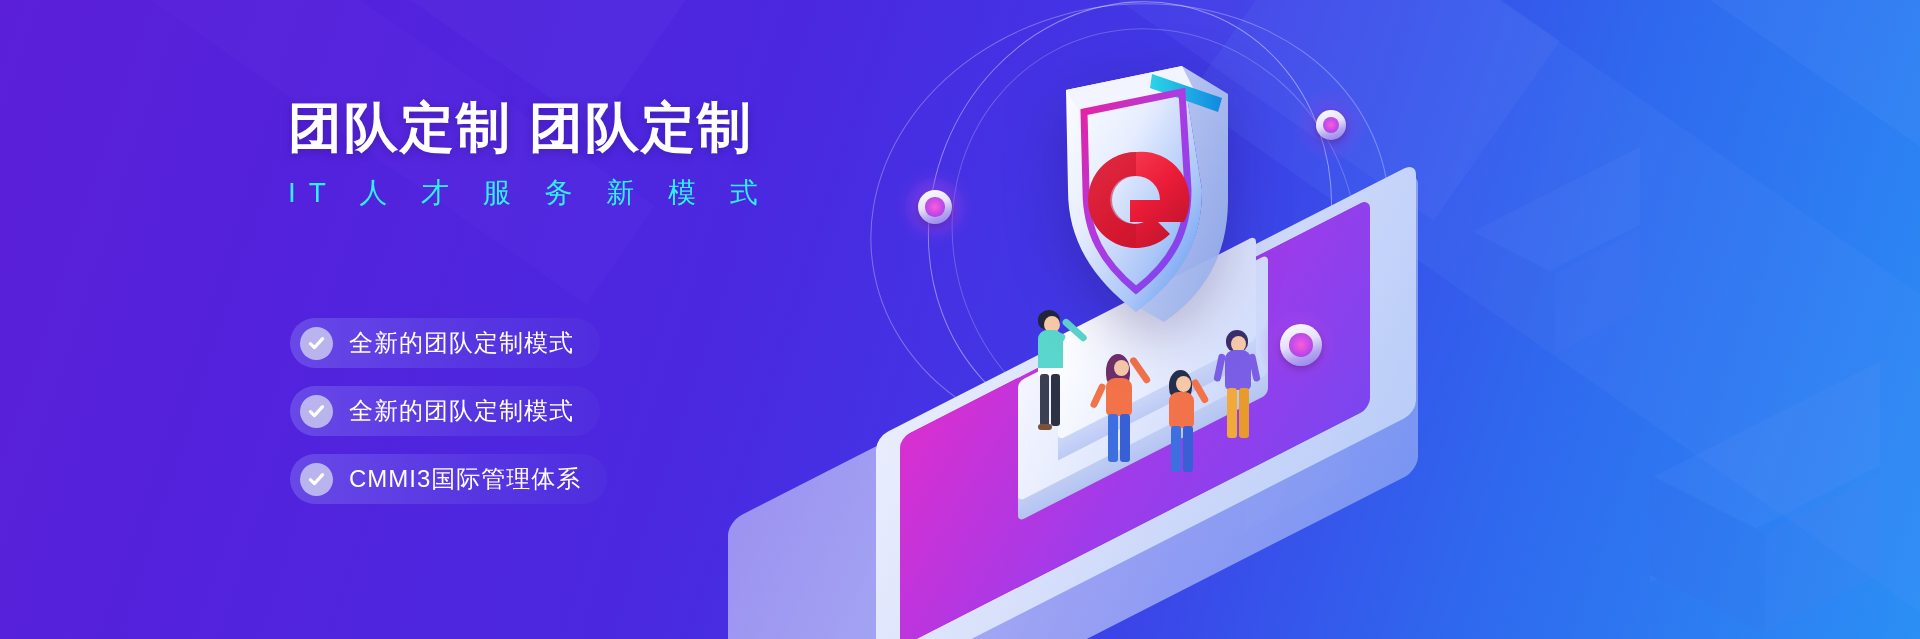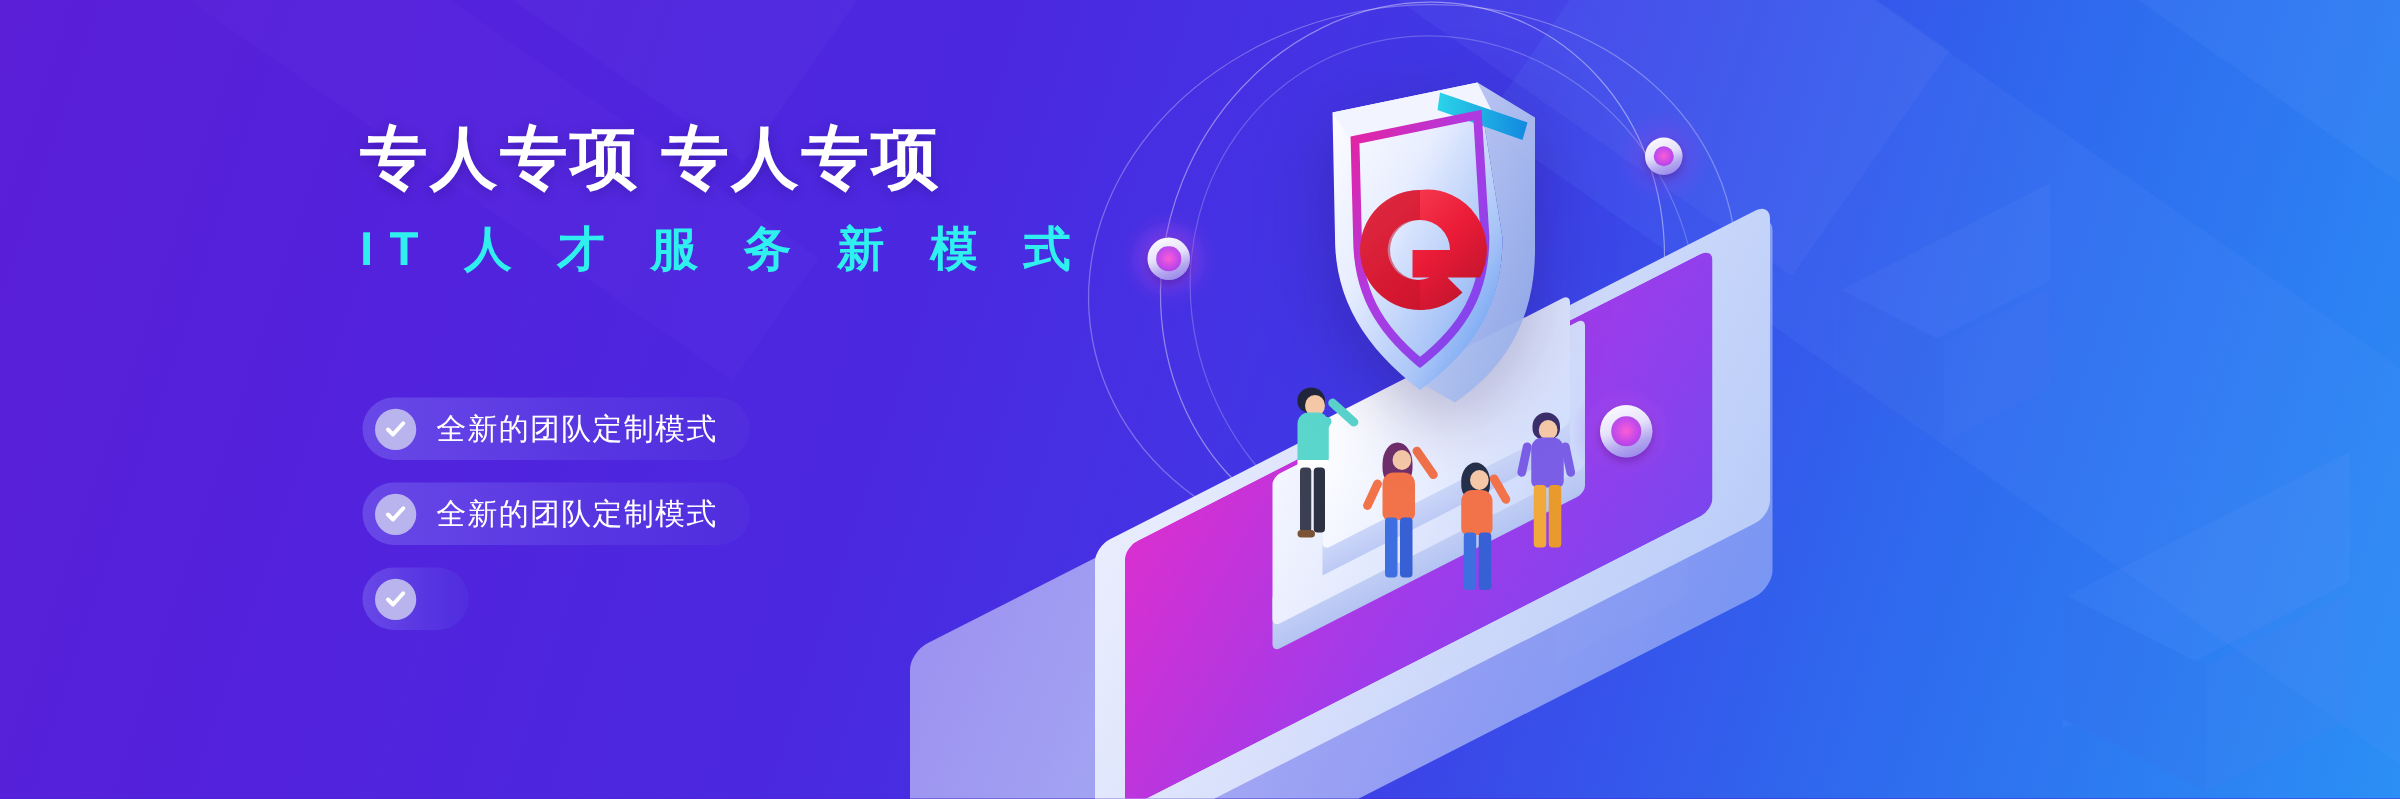--- a/index.html
+++ b/index.html
@@ -27,22 +27,22 @@
   .cube .rt{background:#6b7ef0;}
 
   
   .copy{position:absolute;left:288px;top:96px;width:640px;}
   .headline{
     color:#fff;font-size:54px;line-height:1.18;font-weight:bold;
     letter-spacing:2px;white-space:nowrap;
     text-shadow:0 2px 10px rgba(20,0,80,.28);
   }
   .subline{
-    margin-top:14px;color:#2ff0ee;font-size:38px;letter-spacing:13px;
-    white-space:nowrap;font-weight:700;
+    margin-top:14px;color:#2ff0ee;font-size:28px;letter-spacing:13px;
+    white-space:nowrap;font-weight:400;
   }
 
   .pills{position:absolute;left:290px;top:318px;}
   .pill{
     display:flex;align-items:center;
     height:50px;margin-bottom:18px;
     padding:0 26px 0 10px;
     border-radius:26px;
     background:linear-gradient(90deg,rgba(106,74,232,.95) 0%,rgba(88,56,226,.88) 60%,rgba(80,48,222,.70) 100%);
     width:max-content;
@@ -269,21 +269,21 @@
     </div>
     <div class="node n3">
       <span class="halo"></span>
         <span class="halo2"></span>
         <span class="ball"></span>
         <span class="core"></span>
     </div>
   </div>
 
   <div class="copy">
-    <div class="headline">专人专项 专人专项</div>
+    <div class="headline">团队定制 团队定制</div>
     <div class="subline">IT 人 才 服 务 新 模 式</div>
   </div>
 
   <div class="pills">
     <div class="pill">
       <span class="check">
         <svg width="19" height="19" viewBox="0 0 19 19">
             <path d="M3.4 9.6 L7.4 13.6 L15.6 4.6" fill="none" stroke="#ffffff" stroke-width="3.2" stroke-linecap="round" stroke-linejoin="round"></path>
           </svg>
       </span>
@@ -296,16 +296,17 @@
           </svg>
       </span>
       <span class="pill-label">全新的团队定制模式</span>
     </div>
     <div class="pill">
       <span class="check">
         <svg width="19" height="19" viewBox="0 0 19 19">
             <path d="M3.4 9.6 L7.4 13.6 L15.6 4.6" fill="none" stroke="#ffffff" stroke-width="3.2" stroke-linecap="round" stroke-linejoin="round"></path>
           </svg>
       </span>
+      <span class="pill-label">CMMI3国际管理体系</span>
     </div>
   </div>
 
 </div>
 
 </body></html>

